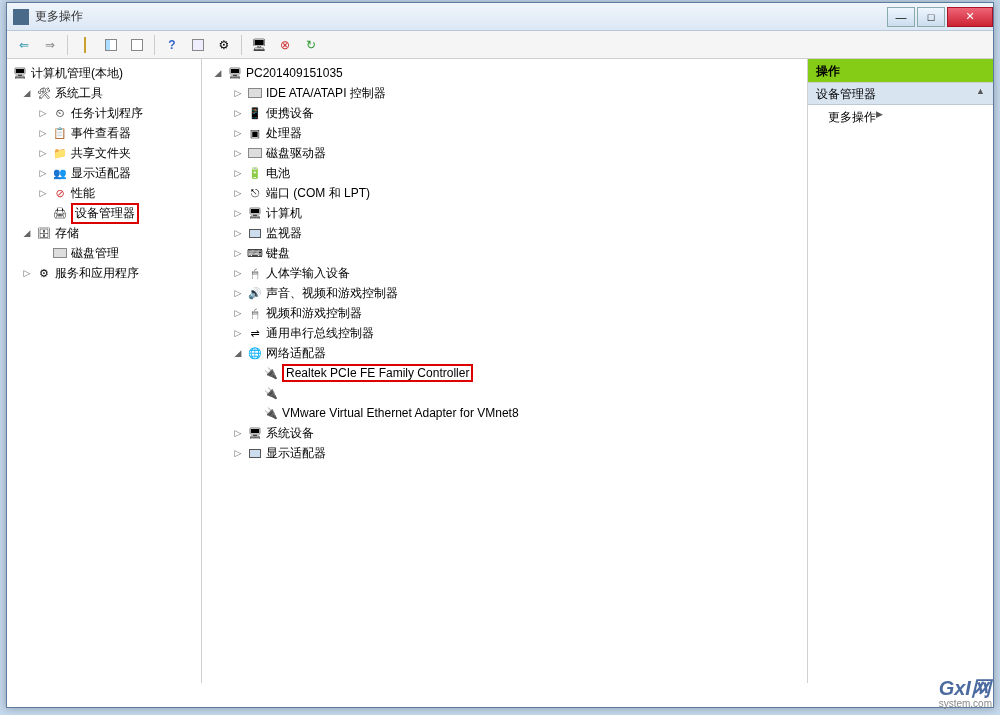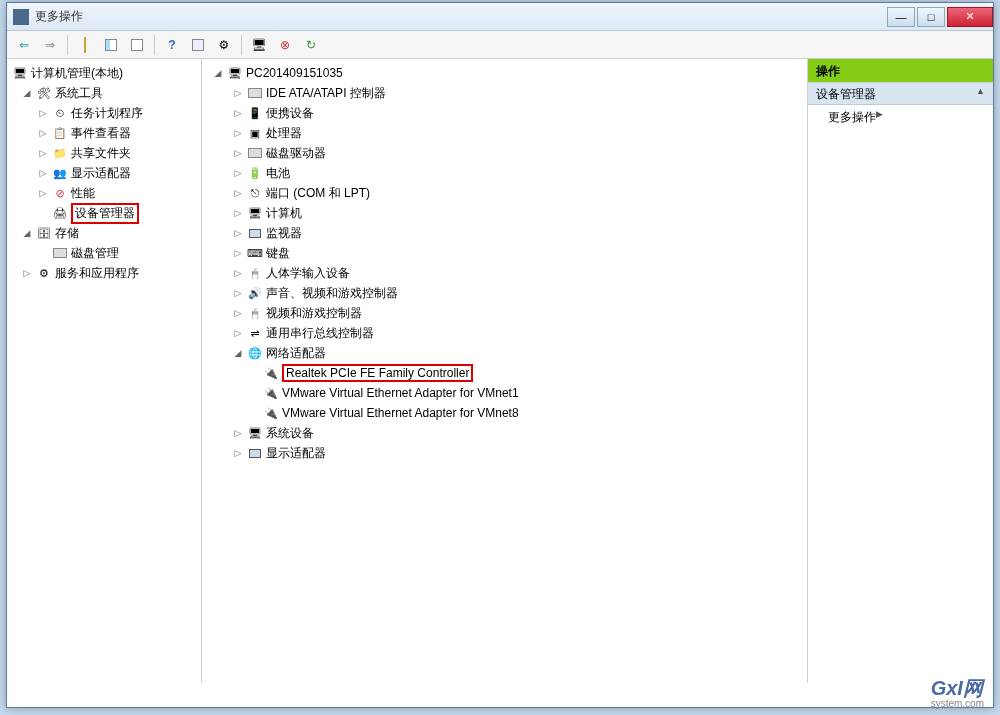--- a/index.html
+++ b/index.html
@@ -20,21 +20,21 @@
 .leftpane { width: 195px; border-right: 1px solid #d0d0d0; padding: 4px 2px; overflow: auto; }
 .midpane { flex: 1; border-right: 1px solid #d0d0d0; padding: 4px 2px; overflow: auto; }
 .rightpane { width: 185px; }
 .tree-row { display: flex; align-items: center; height: 20px; cursor: pointer; white-space: nowrap; }
 .expander { width: 12px; text-align: center; color: #666; font-size: 9px; user-select: none; }
 .ticon2 { width: 16px; height: 16px; margin: 0 3px; display: inline-flex; align-items: center; justify-content: center; font-size: 11px; }
 .hl-red { border: 2px solid #d00; padding: 0 2px; }
 .rightpane .rh { height: 24px; background: #84cc16; border-bottom: 1px solid #d0d0d0; padding: 4px 8px; font-weight: bold; }
 .rightpane .rsec { height: 22px; background: #d8e4f0; border-bottom: 1px solid #c0c8d0; padding: 3px 8px; display: flex; justify-content: space-between; cursor: pointer; }
 .rightpane .ritem { padding: 4px 20px; display: flex; justify-content: flex-start; cursor: pointer; }
-.watermark { position: absolute; bottom: 6px; right: 16px; font-size: 20px; font-style: italic; color: #4a6aa0; font-weight: bold; pointer-events: none; }
+.watermark { position: absolute; bottom: 6px; right: 8px; font-size: 20px; font-style: italic; color: #4a6aa0; font-weight: bold; pointer-events: none; }
 .watermark small { font-size: 10px; display: block; color: #888; margin-top: -4px; font-style: normal; font-weight: normal; }
 
 .ico-folder { background:#f7d774; border:1px solid #caa030; width:14px; height:11px; }
 .ico-drive { width:14px;height:10px;background:#ddd;border:1px solid #888; }
 .ico-monitor { width:12px;height:9px;border:1px solid #555;background:#cde; }
 </style>
 </head>
 <body>
 
 <div class="window">
@@ -228,21 +228,20 @@
         <span class="expander">◢</span>
         <span class="ticon2">🌐</span>
         <span>网络适配器</span>
       </div>
       <div class="tree-row" style="padding-left:56px">
         <span class="ticon2">🔌</span>
         <span class="hl-red">Realtek PCIe FE Family Controller</span>
       </div>
       <div class="tree-row" style="padding-left:56px">
         <span class="ticon2">🔌</span>
-        <span>VMware Virtual Ethernet Adapter for VMnet1</span>
       </div>
       <div class="tree-row" style="padding-left:56px">
         <span class="ticon2">🔌</span>
         <span>VMware Virtual Ethernet Adapter for VMnet8</span>
       </div>
       <div class="tree-row" style="padding-left:28px">
         <span class="expander">▷</span>
         <span class="ticon2">🖥</span>
         <span>系统设备</span>
       </div>

